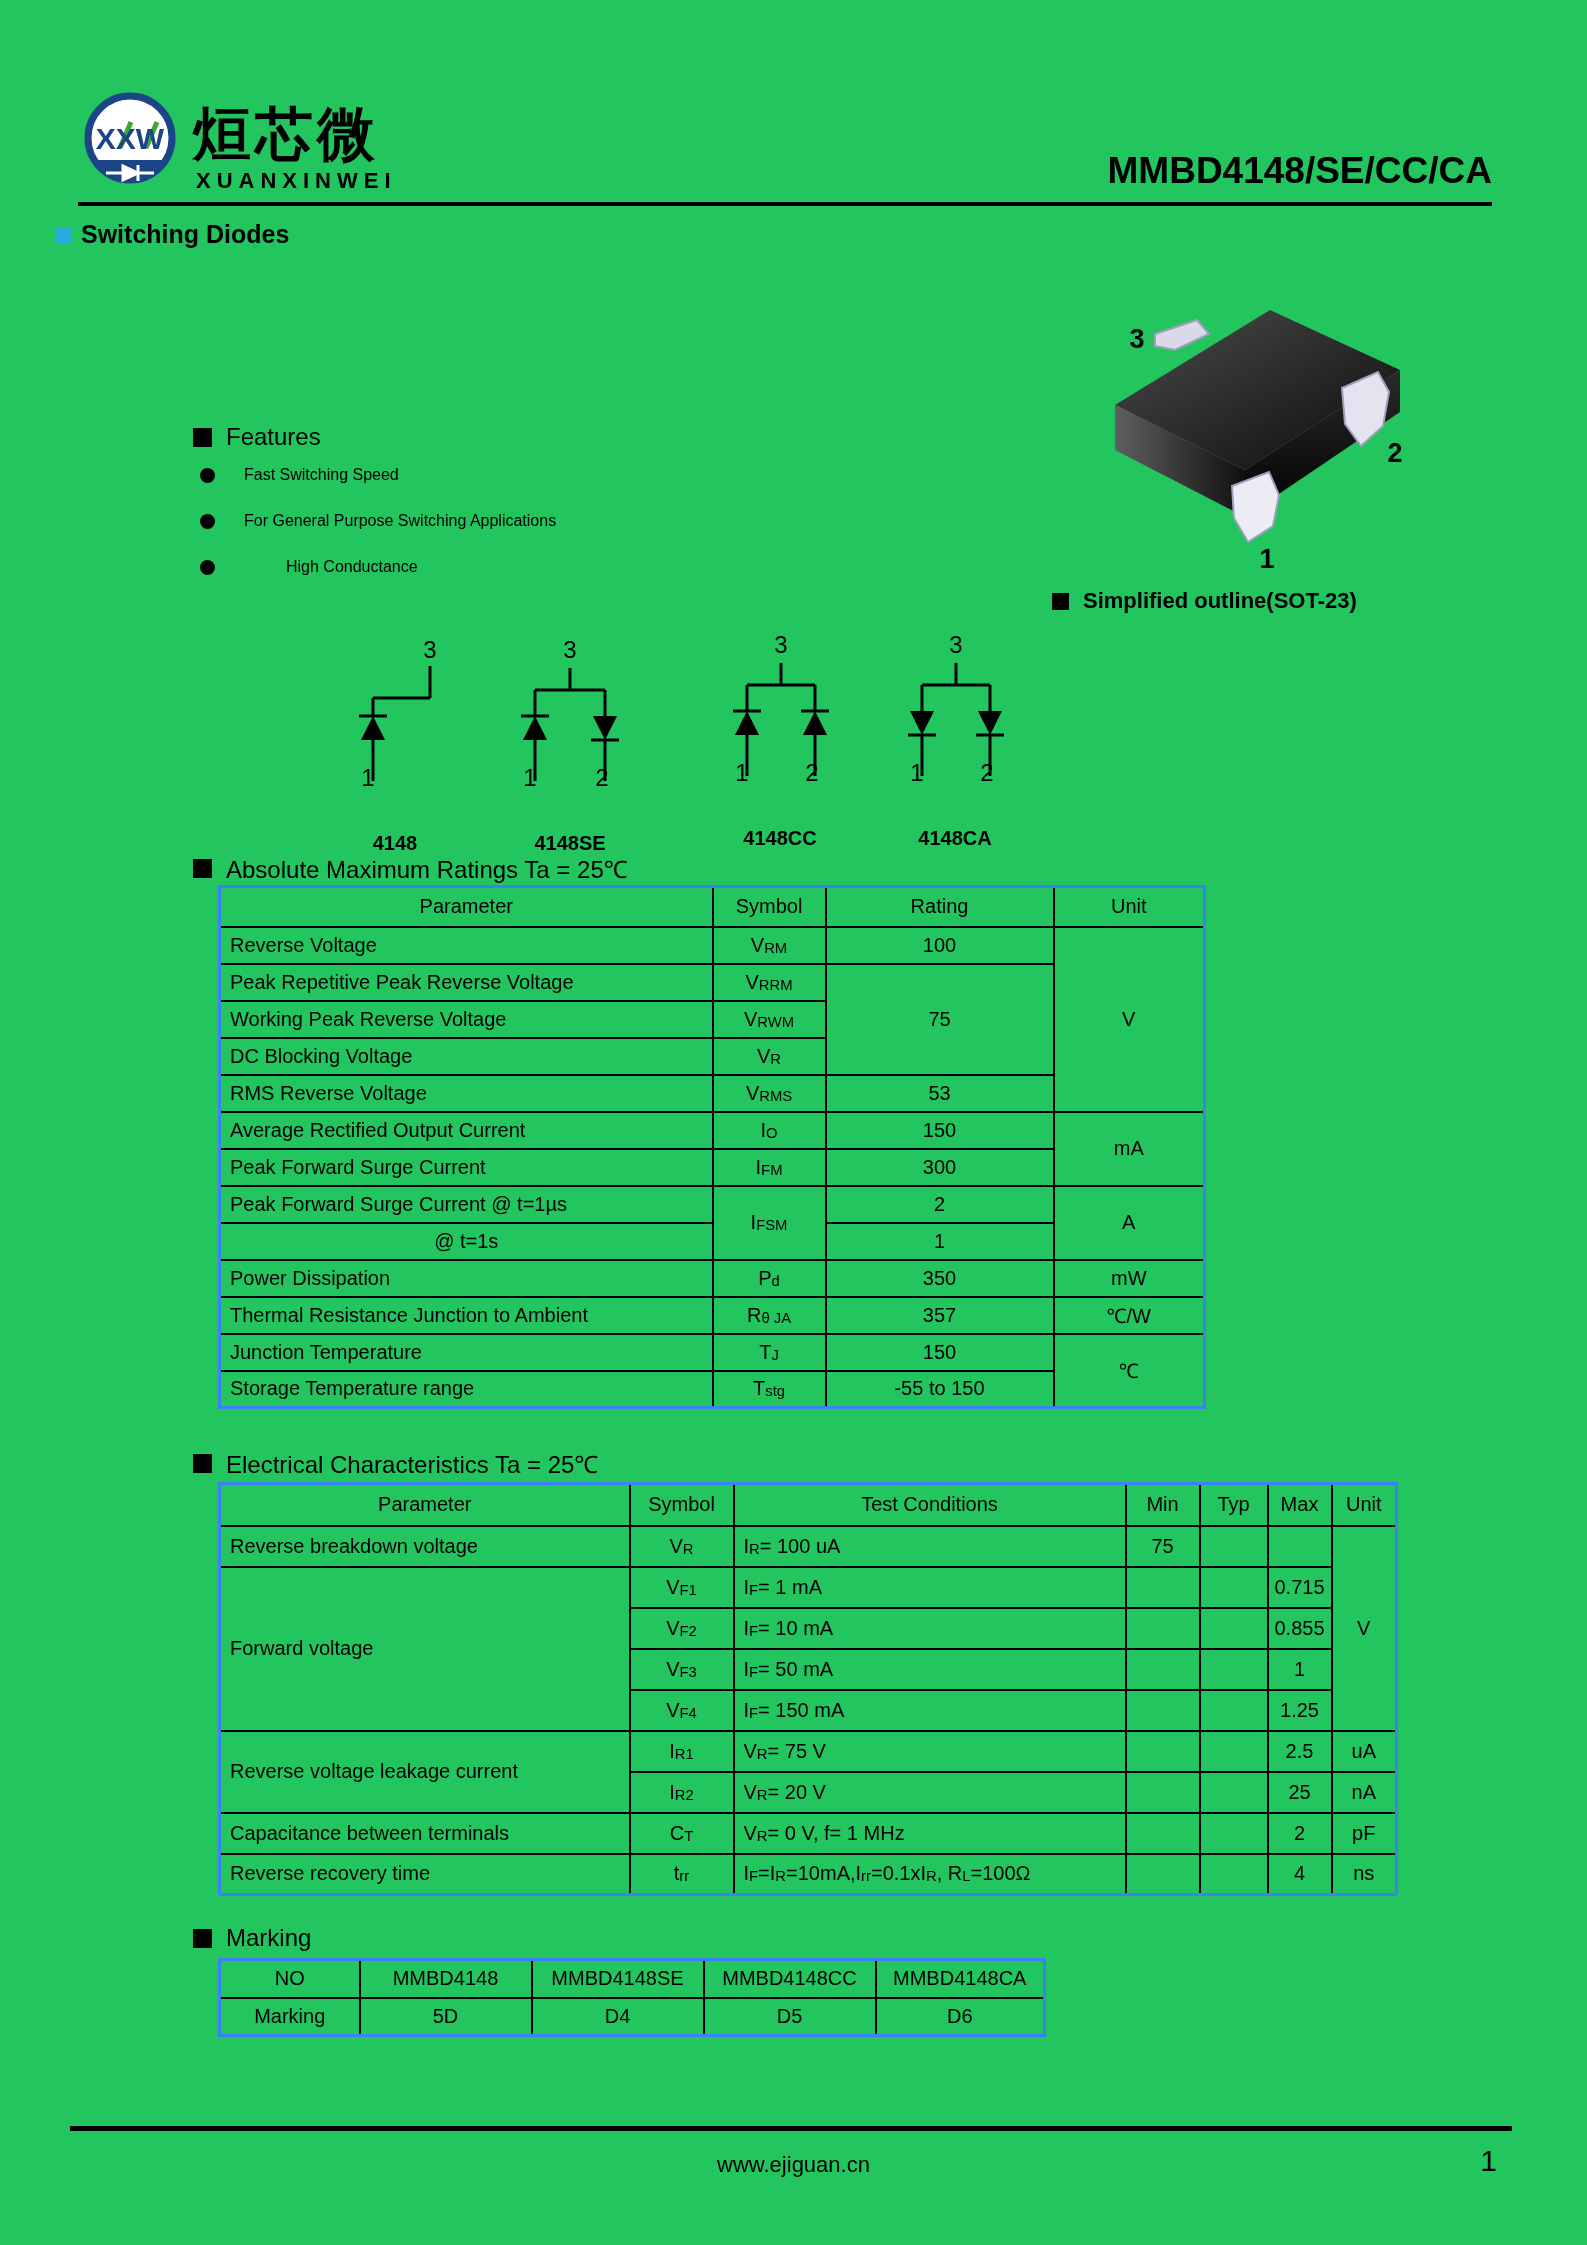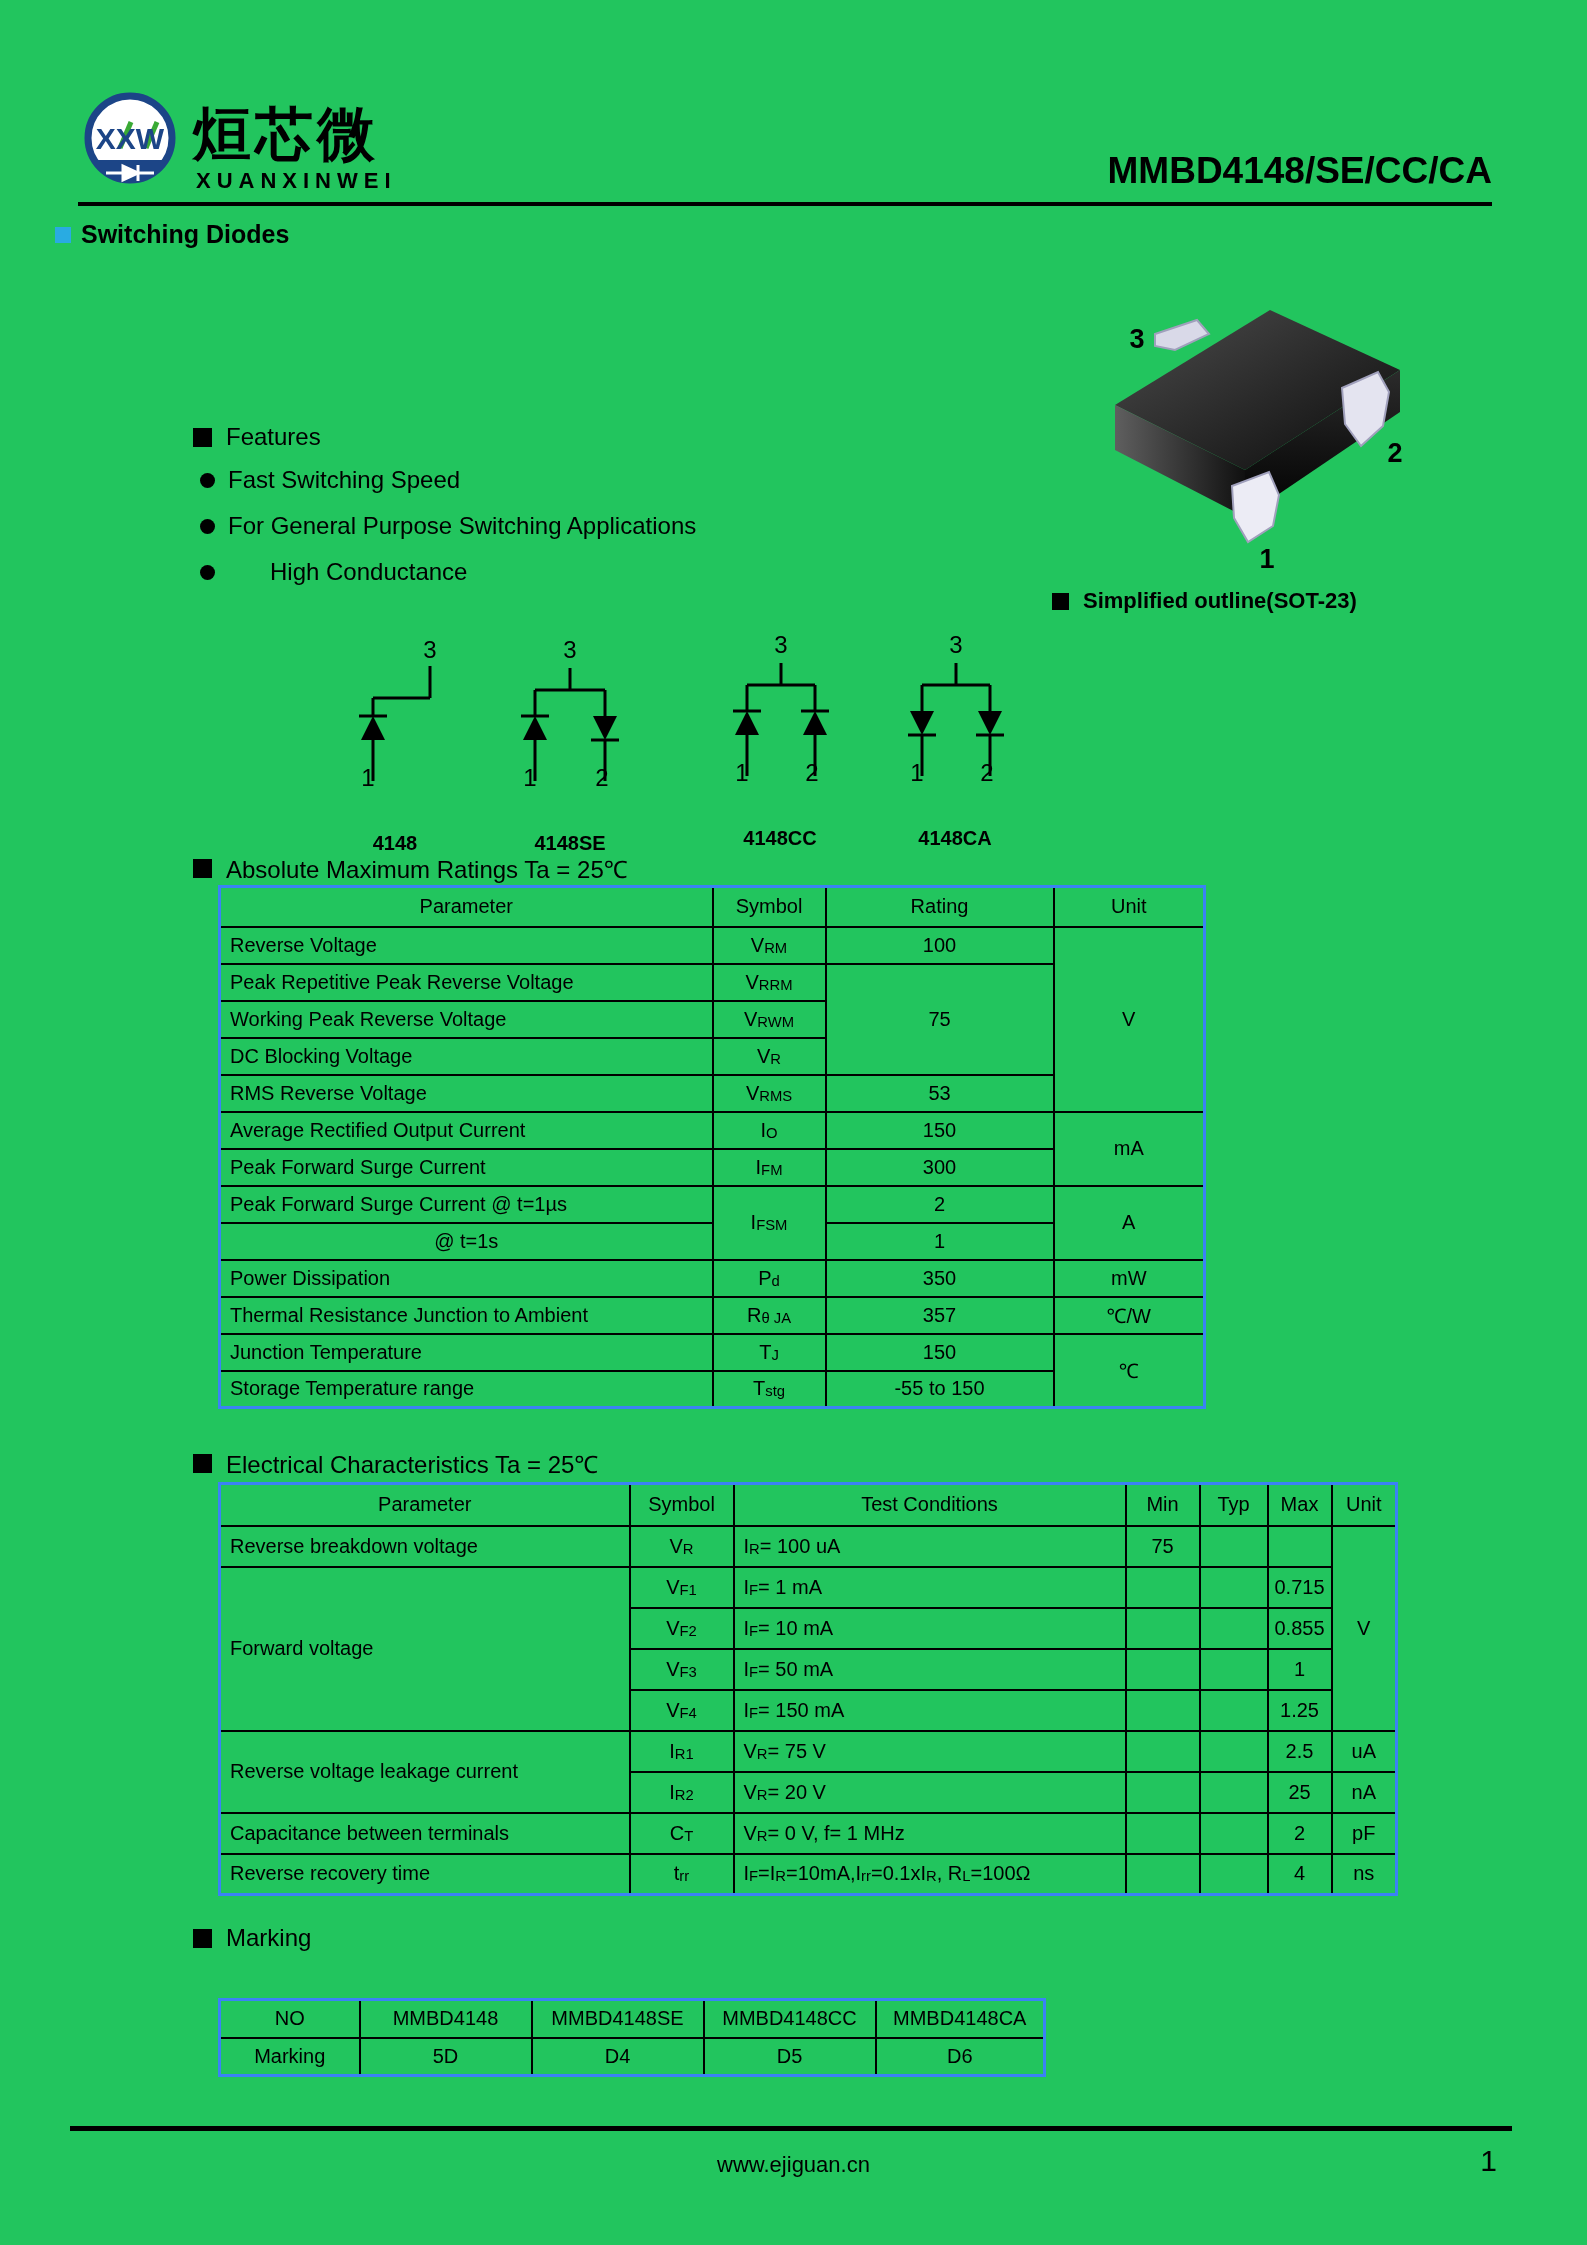--- a/index.html
+++ b/index.html
@@ -22,21 +22,21 @@
   .cat-txt { font-size:25px; font-weight:bold; }
 
   
   .sec { display:flex; align-items:center; }
   .blk-sq { width:19px; height:19px; background:#000; margin-right:14px; flex:0 0 auto; }
   .sec-txt { font-size:24px; }
 
   
   .feat-item { display:flex; align-items:center; }
   .dot { width:15px; height:15px; border-radius:50%; background:#000; margin-right:13px; flex:0 0 auto; }
-  .feat-txt { font-size:24px; }
+  .feat-txt { font-size:16px;margin-left:16px; }
 
   
   .sym-cap { text-align:center; font-size:20px; font-weight:bold; margin-top:40px; }
 
   
   table { border-collapse:collapse; table-layout:fixed; }
   .dtab { border:3px solid #3b82f6; }
   .dtab th, .dtab td { border:2.5px solid #000; font-size:20px; font-weight:normal; text-align:center; vertical-align:middle; overflow:hidden; white-space:nowrap; }
   .dtab td.pl { text-align:left; padding-left:9px; }
   .dtab sub { font-size:74%; vertical-align:baseline; position:relative; top:1px; }
@@ -396,21 +396,21 @@
       <td>ns</td>
     </tr>
   </tbody>
     </table>
 
   <div class="abs sec" style="left:193px; top:1924px;">
     <span class="blk-sq"></span>
     <span class="sec-txt">Marking</span>
   </div>
 
-  <table id="t-mark" class="abs dtab" style="left:218px; top:1958px; width:828px;margin-top:40px;">
+  <table id="t-mark" class="abs dtab" style="left:218px; top:1958px; width:828px;">
     <colgroup>
         <col style="width:140px">
         <col style="width:172px">
         <col style="width:172px">
         <col style="width:172px">
         <col>
       </colgroup>
     <tbody>
         <tr>
       <td>NO</td>

